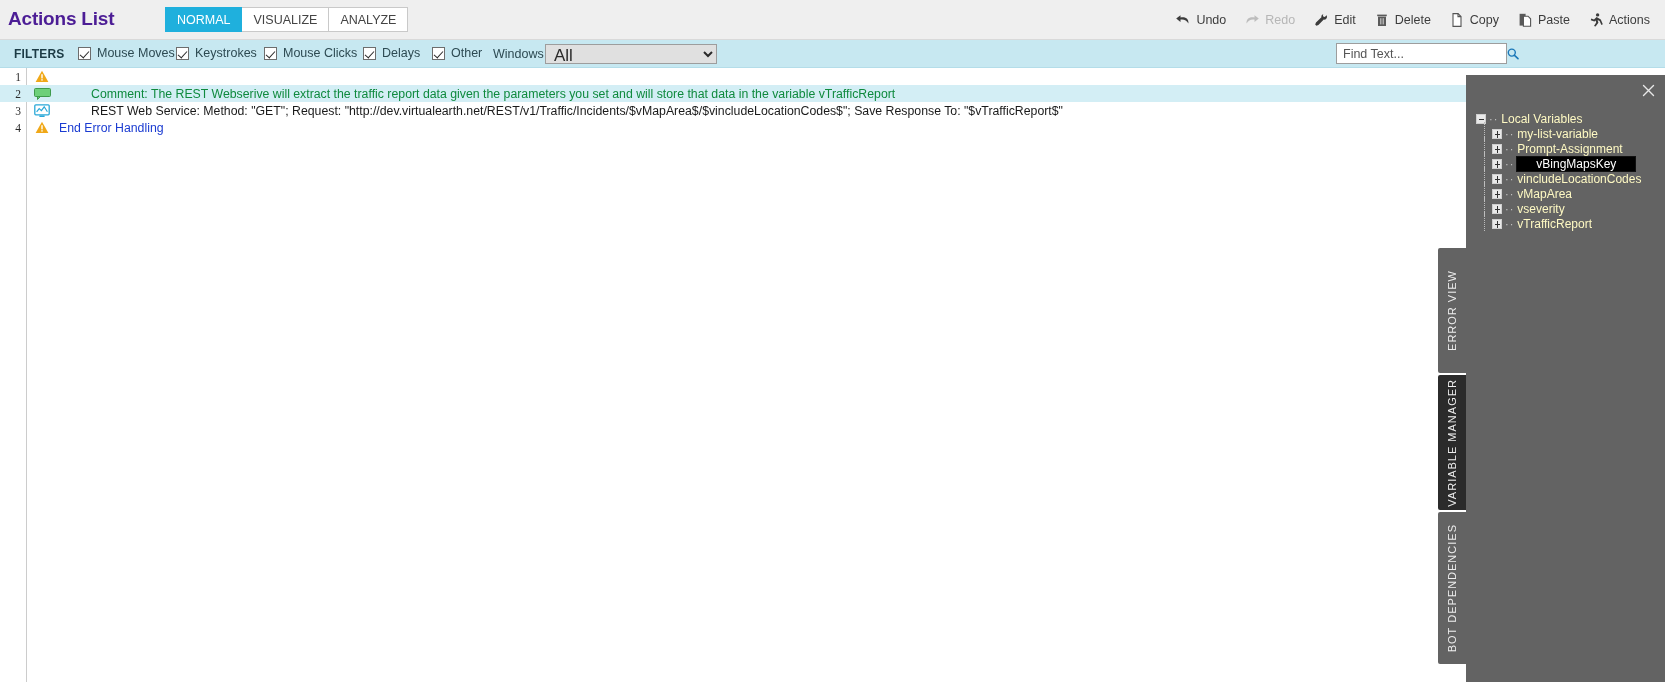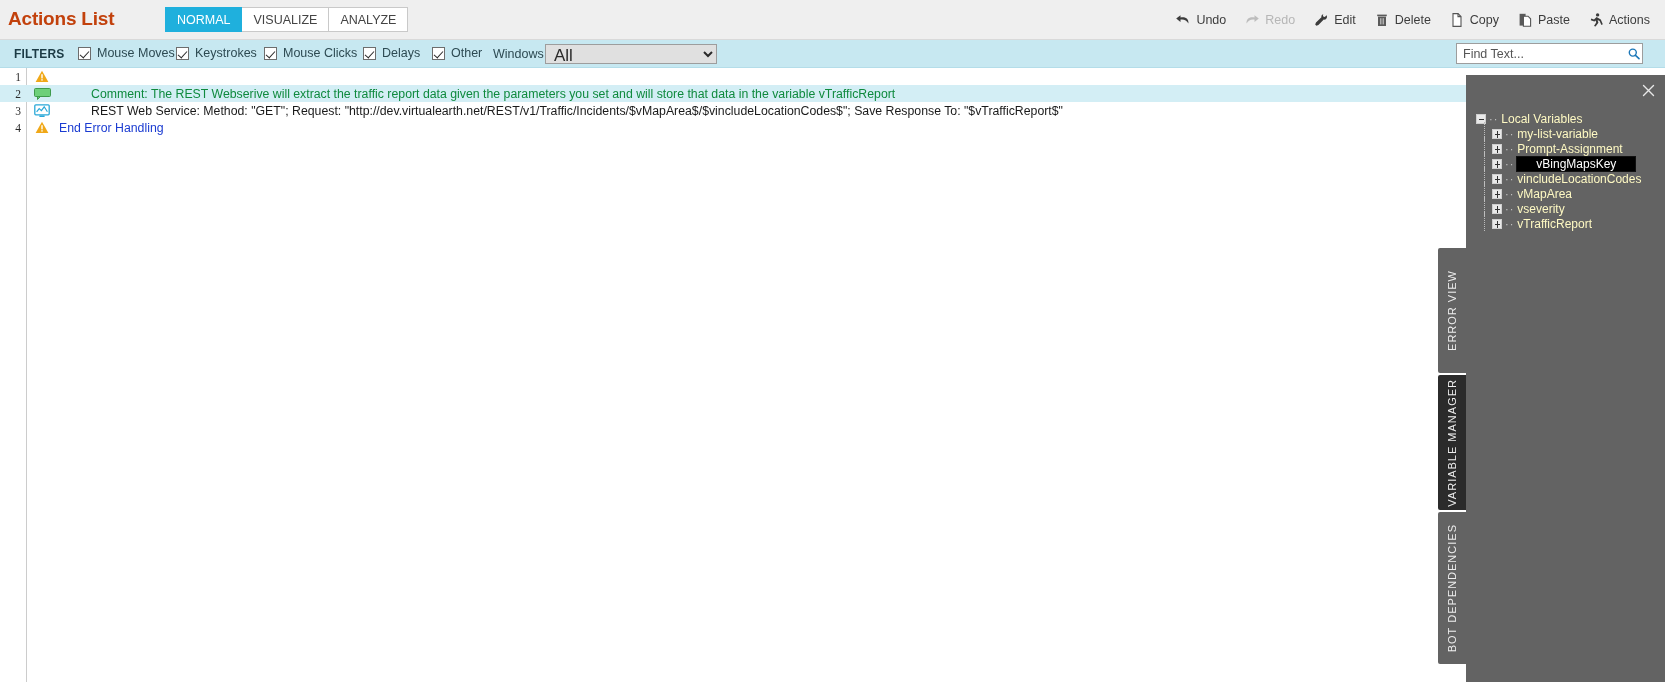--- a/index.html
+++ b/index.html
@@ -14,21 +14,21 @@
   
   #header {
     position: absolute; left: 0; top: 0;
     width: 1665px; height: 40px;
     background: #efefef;
     border-bottom: 1px solid #d9d9d9;
   }
   #page-title {
     position: absolute; left: 8px; top: 8px;
     font-size: 19px; font-weight: bold;
-    color: #c2410c;
+    color: #4c1d95;
     letter-spacing: -0.2px;
   }
   #view-tabs {
     position: absolute; left: 165px; top: 7px;
     display: flex;
     height: 25px;
   }
   .view-tab {
     height: 25px;
     padding: 0 11px;
@@ -111,22 +111,22 @@
     position: absolute; left: 545px; top: 44px;
     width: 172px; height: 20px;
     background: #e0e0e0;
     border: 1px solid #9d9d9d;
     font-size: 17px;
     color: #2a2a2a;
     font-family: "Liberation Sans", sans-serif;
     padding-left: 4px;
   }
   #find-wrap {
-    position: absolute; left: 1456px; top: 43px;
-    width: 187px; height: 21px;
+    position: absolute; left: 1336px; top: 43px;
+    width: 171px; height: 21px;
     background: #ffffff;
     border: 1px solid #9d9d9d;
     display: flex; align-items: center;
   }
   #find-input {
     border: none; outline: none;
     flex: 1;
     height: 19px;
     font-size: 12.5px;
     padding-left: 6px;

